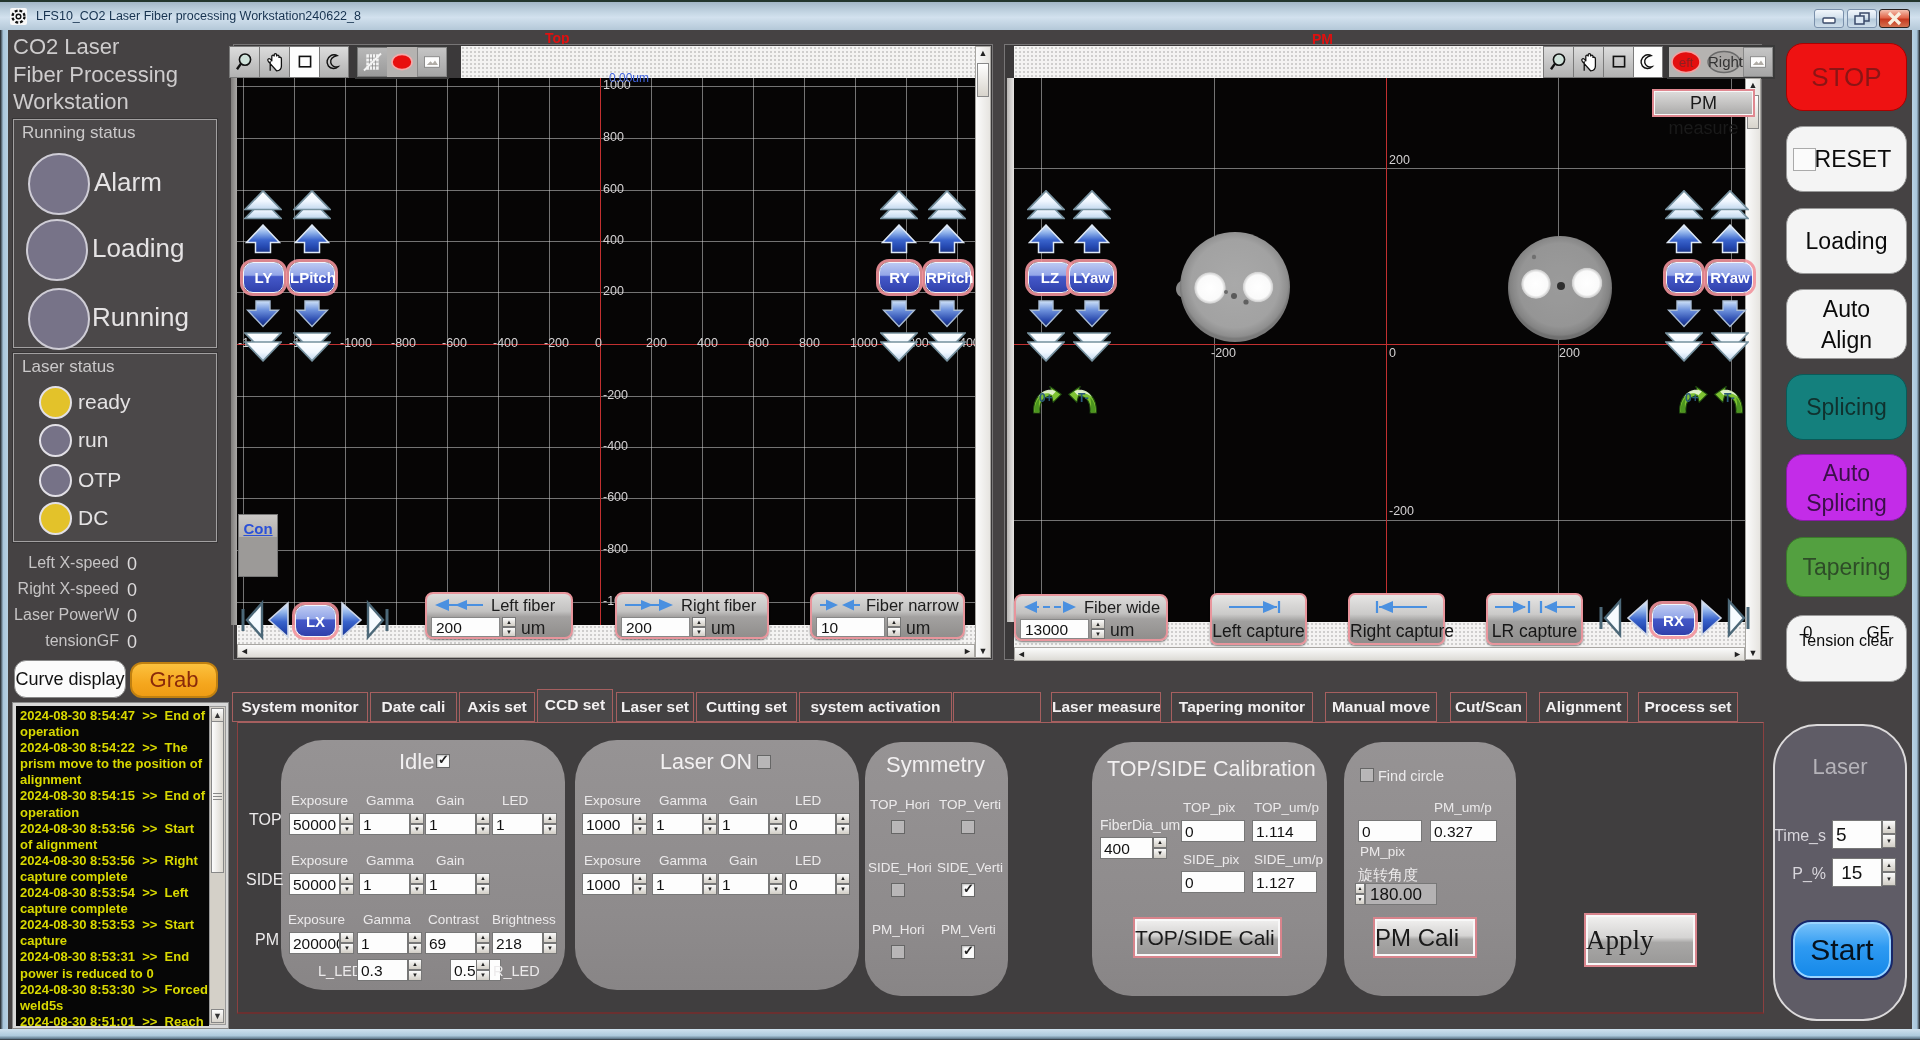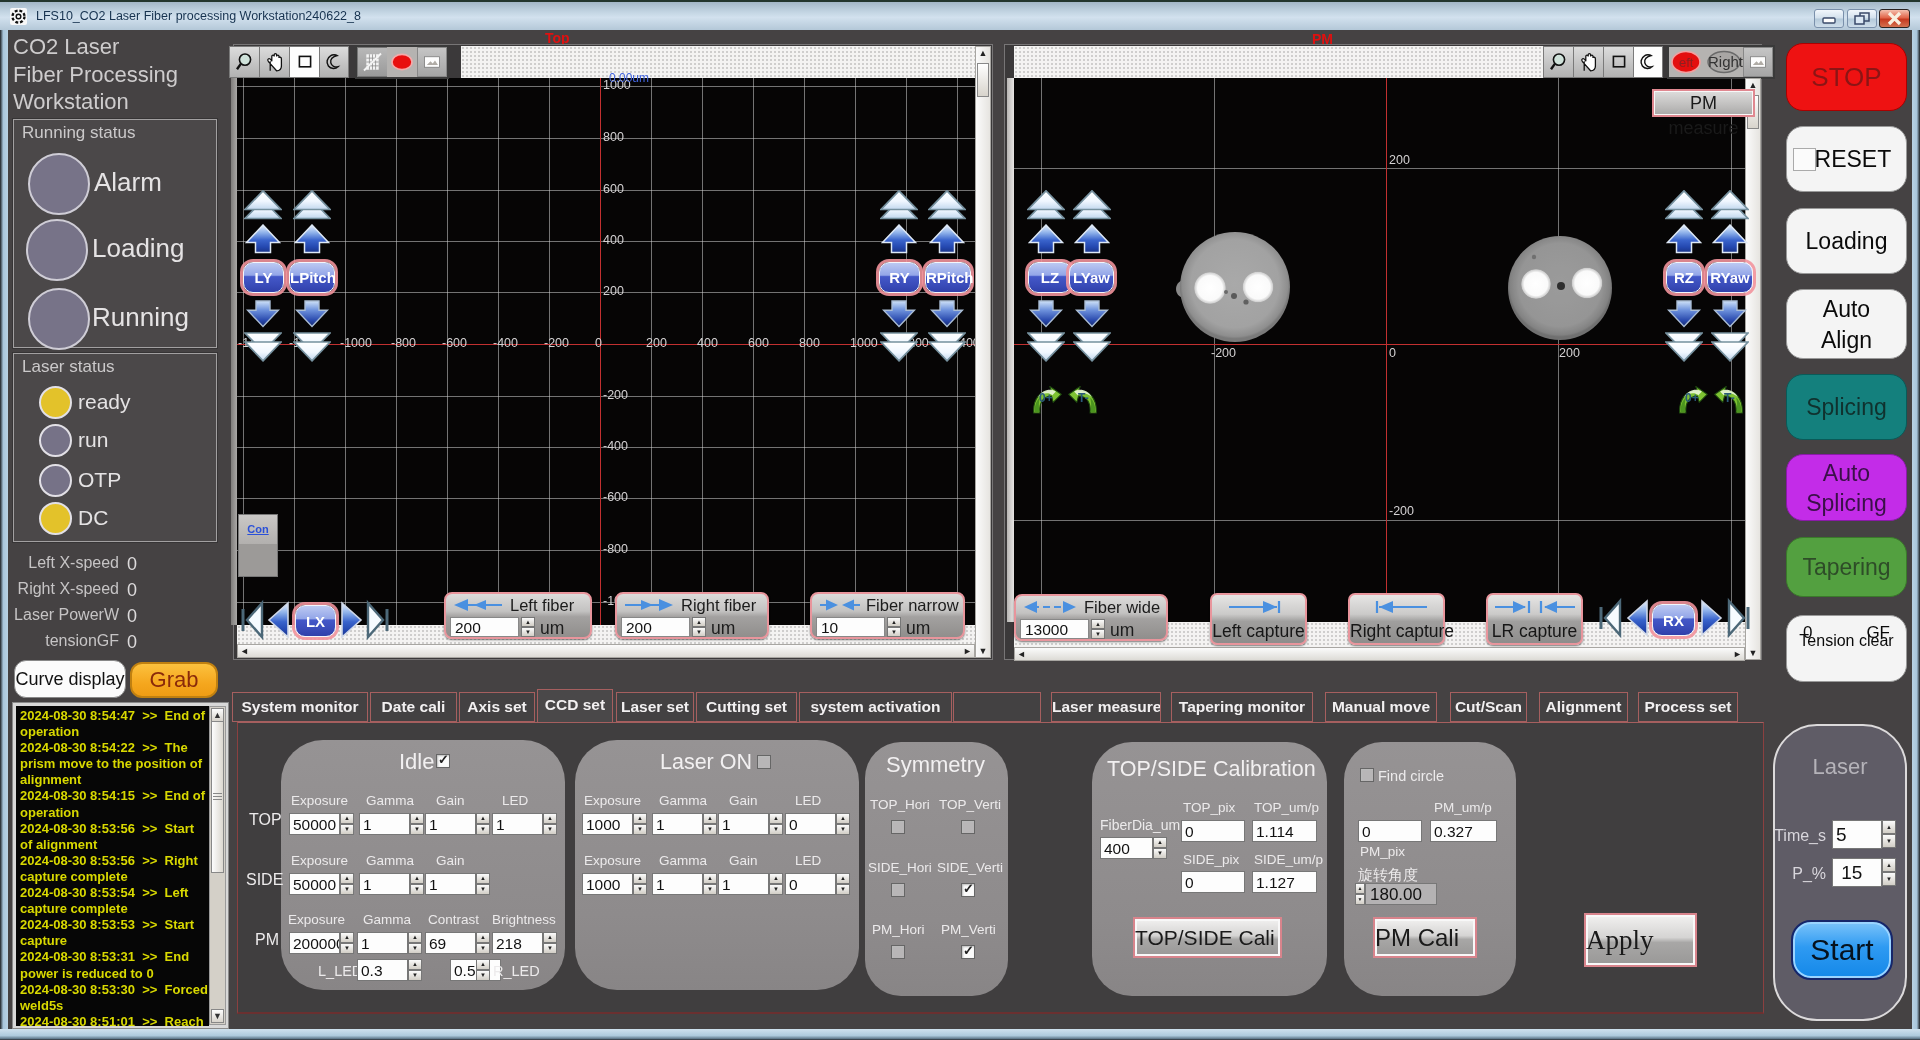--- a/index.html
+++ b/index.html
@@ -397,36 +397,36 @@
     </svg>
   <svg class="abs" style="left:929px;top:300px;" width="36" height="28">
       <use href="#ad"></use>
     </svg>
   <svg class="abs" style="left:928px;top:332px;" width="38" height="30">
       <use href="#dd"></use>
     </svg>
   <div class="axbtn" style="left:879px;top:262px;width:41px;height:31px;line-height:30px;">RY</div>
   <div class="axbtn" style="left:925px;top:262px;width:46px;height:31px;line-height:30px;">RPitch</div>
   <div class="abs" style="left:238px;top:514px;width:40px;height:63px;background:#9c9a98;border:1px solid #777;">
-    <div style="position:absolute;left:0;top:0;width:100%;height:29px;background:linear-gradient(#cac8c6,#b2b0ae);text-align:center;font-size:11px;font-weight:bold;color:#2a50d8;text-decoration:underline;line-height:28px;">Con</div>
+    <div style="position:absolute;left:0;top:0;width:100%;height:22px;background:linear-gradient(#cac8c6,#b2b0ae);text-align:center;font-size:15px;font-weight:bold;color:#2a50d8;text-decoration:underline;line-height:28px;">Con</div>
   </div>
   <svg class="abs" style="left:240px;top:599px;" width="24" height="42">
       <use href="#dtl"></use>
     </svg>
   <svg class="abs" style="left:266px;top:601px;" width="24" height="38">
       <use href="#tl"></use>
     </svg>
   <div class="axbtn" style="left:295px;top:605px;width:41px;height:32px;line-height:31px;">LX</div>
   <svg class="abs" style="left:340px;top:601px;" width="24" height="38">
       <use href="#tr"></use>
     </svg>
   <svg class="abs" style="left:366px;top:599px;" width="24" height="42">
       <use href="#dtr"></use>
     </svg>
-  <div class="fpanel" style="left:444px;top:592px;width:148px;height:47px;">
+  <div class="fpanel" style="left:425px;top:592px;width:148px;height:47px;">
     <div class="abs" style="left:6px;top:4px;"><svg width="52" height="14" viewBox="0 0 52 14">
           <path d="M14 7 H50 M32 7 H48" stroke="#4a90e0" stroke-width="2"></path>
           <path d="M2 7 L16 1 L16 13 Z M22 7 L34 2 L34 12 Z" fill="#4a90e0"></path>
         </svg></div>
     <div class="lbl" style="left:64px;">Left fiber</div>
     <div class="inp" style="width:69px;">200</div>
     <div class="spin" style="left:75px;top:23px;">
         <div style="top:0;">▲</div>
         <div style="top:10px;">▼</div>
       </div>

